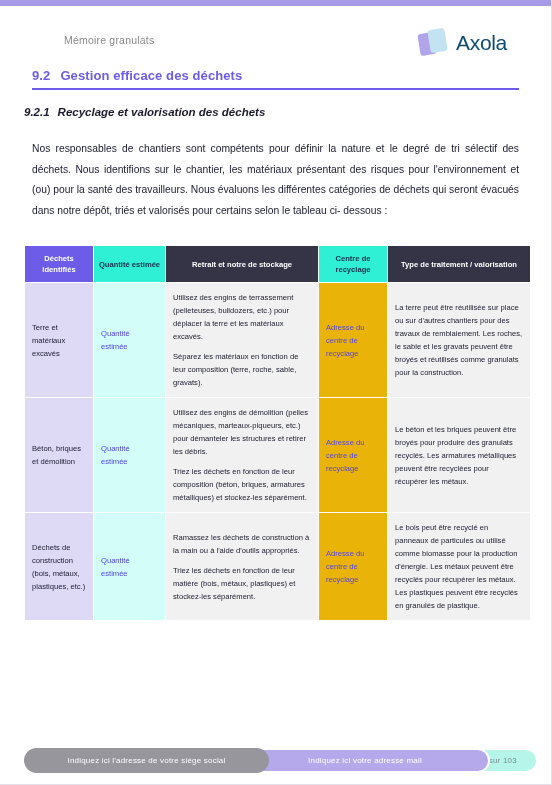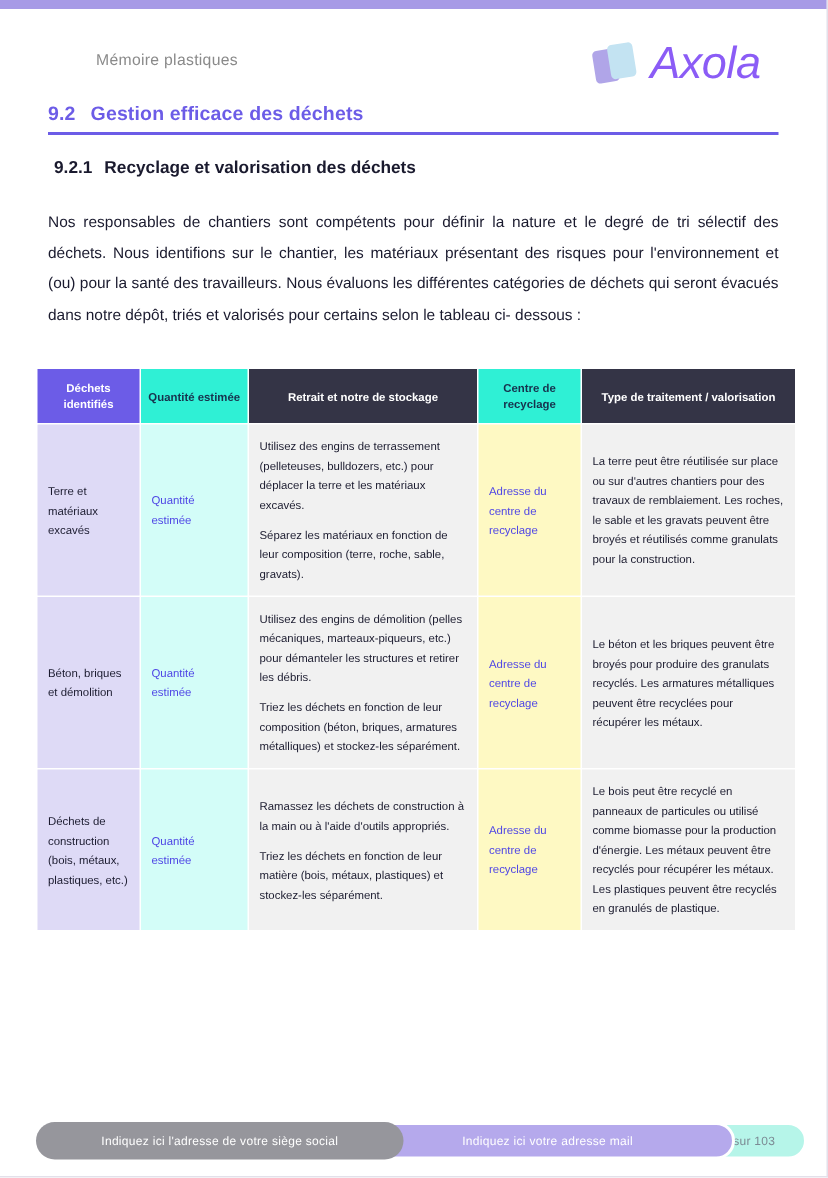--- a/index.html
+++ b/index.html
@@ -70,25 +70,24 @@
     position: absolute;
     left: 10px;
     top: 3px;
     width: 17px;
     height: 23px;
     background: #c3e3f2;
     border-radius: 3px;
     transform: rotate(-9deg);
   }
   .logo-text {
-    font-size: 30px;
-    color: #8b5cf6;
+    font-size: 21px;
+    color: #0c4a6e;
     letter-spacing: -0.3px;
     font-weight: 500;
-    font-style: italic;
   }
   
   .h2-block {
     position: absolute;
     left: 32px;
     top: 68px;
     width: 487px;
   }
   .h2-line {
     font-size: 13px;
@@ -98,23 +97,24 @@
   }
   .h2-num { margin-right: 10px; }
   .h2-rule {
     margin-top: 5px;
     height: 1.6px;
     background: #6c5ce7;
     width: 100%;
   }
   .h3-block {
     position: absolute;
-    left: 36px;
+    left: 24px;
     top: 106px;
     width: 487px;
+    font-style: italic;
   }
   .h3-line {
     font-size: 11.5px;
     font-weight: bold;
     color: #1a1a2e;
   }
   .h3-num { margin-right: 8px; }
   
   .body-para {
     position: absolute;
@@ -149,21 +149,21 @@
     padding: 8px 7px;
     vertical-align: middle;
     text-align: left;
   }
   th.h-purple { background: #6c5ce7; color: #ffffff; }
   th.h-cyan   { background: #2ff0d5; color: #17324d; }
   th.h-dark   { background: #343446; color: #ffffff; }
   td.c-lav  { background: #dedaf6; color: #1a1a2e; }
   td.c-cyan { background: #d3fdf8; color: #4f46e5; }
   td.c-gray { background: #f1f1f1; color: #1a1a2e; text-align: left; }
-  td.c-cyan2{ background: #fef9c3; color: #4f46e5; }
+  td.c-cyan2{ background: #eab308; color: #4f46e5; }
   td.c-gray2{ background: #f1f1f1; color: #1a1a2e; }
   .cell-p { margin: 0 0 7px 0; }
   .cell-p:last-child { margin-bottom: 0; }
   
   .footer {
     position: absolute;
     left: 0;
     bottom: 8px;
     width: 552px;
     height: 28px;
@@ -203,21 +203,21 @@
   }
 </style>
 </head>
 <body>
 
 <div class="page">
 
   <div class="top-bar"></div>
 
   <div class="doc-header">
-    <div class="header-label">Mémoire plastiques</div>
+    <div class="header-label">Mémoire granulats</div>
     <div class="logo">
       <span class="logo-mark">
         <span class="logo-sq-back"></span>
         <span class="logo-sq-front"></span>
       </span>
       <span class="logo-text">Axola</span>
     </div>
   </div>
 
   <div class="h2-block">

